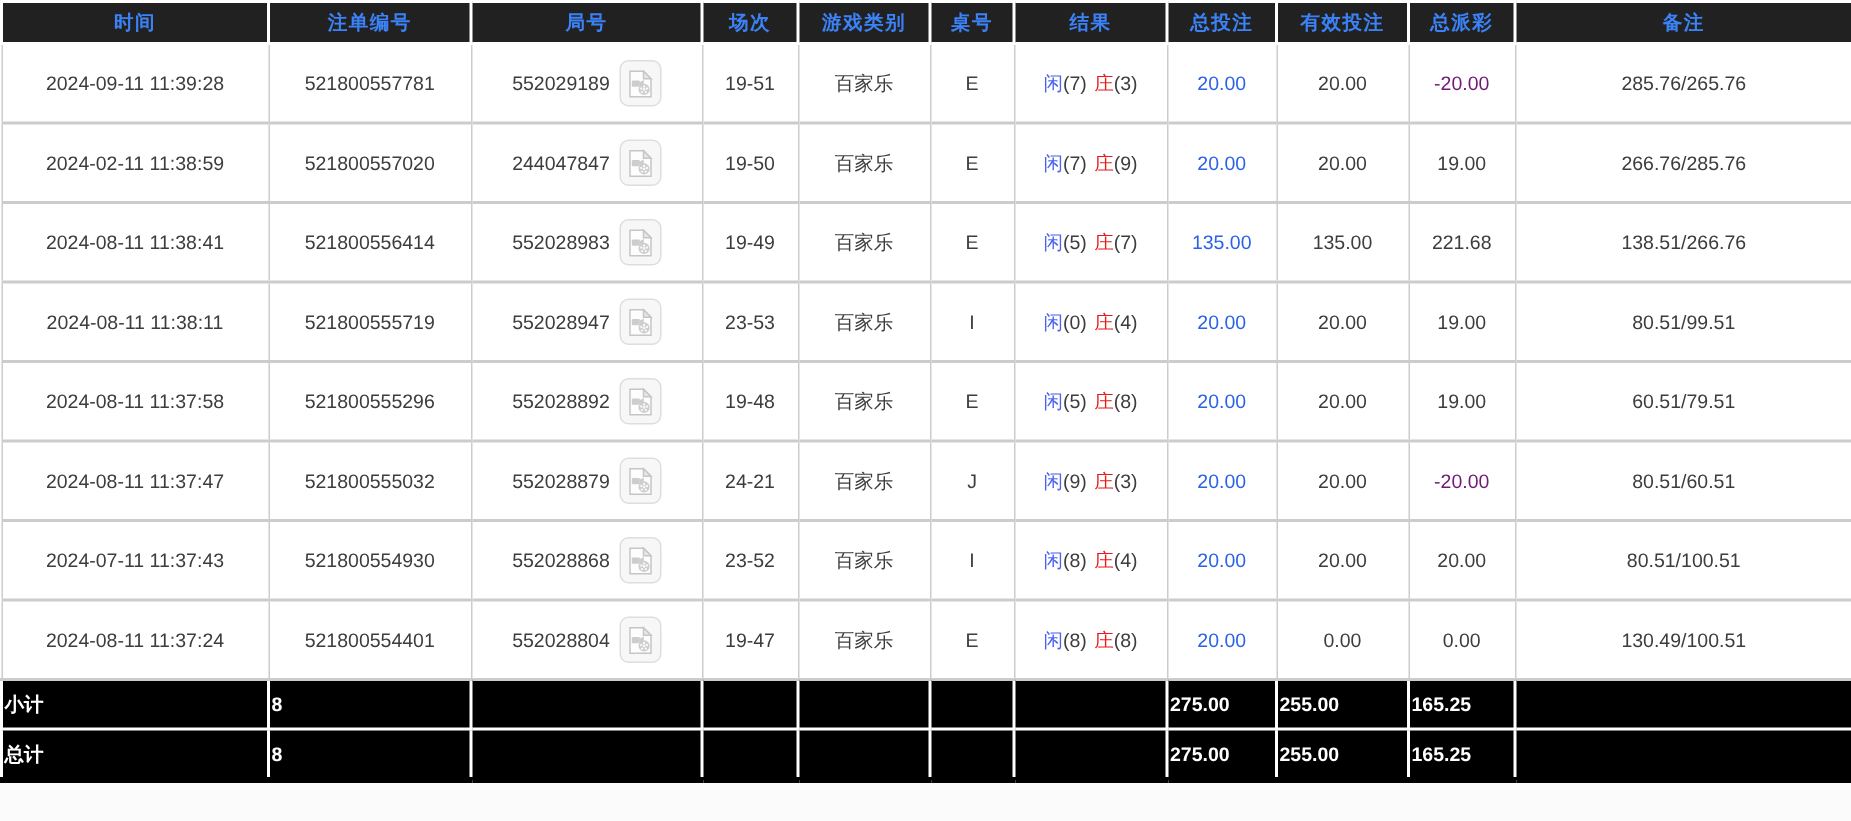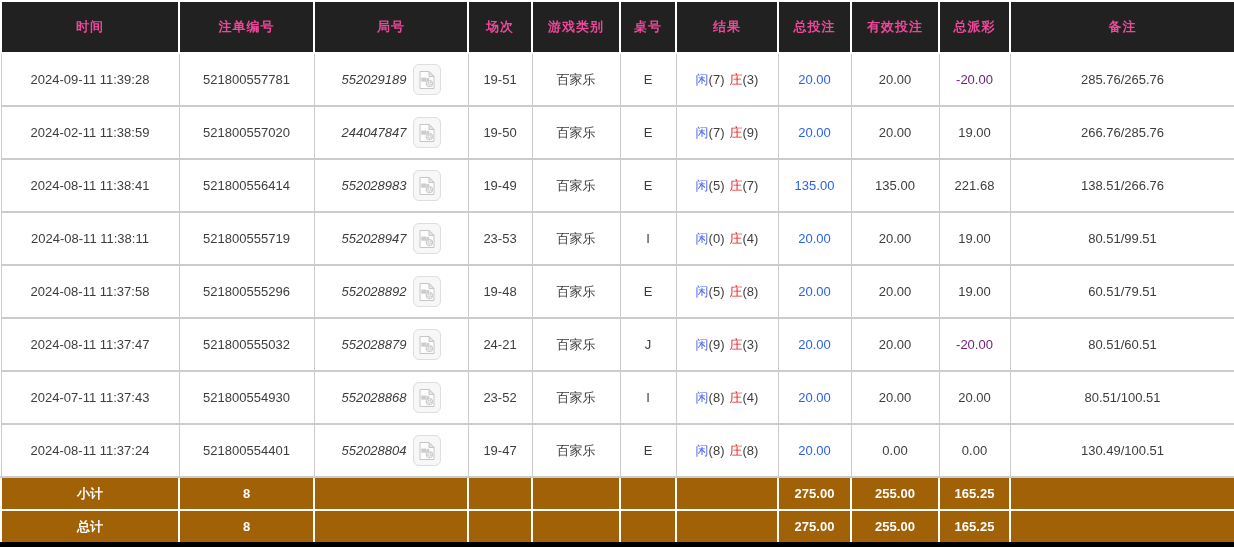--- a/index.html
+++ b/index.html
@@ -15,27 +15,27 @@
   }
   table.records {
     border-collapse: collapse;
     width: 1234px;
     table-layout: fixed;
     background: #fff;
   }
   
   thead th {
     background: #212121;
-    color: #ec4899;
+    color: #3b82f6;
     font-size: 13px;
     font-weight: bold;
     height: 26px;
     border: 2px solid #ffffff;
     text-align: center;
-    padding: 12px 2px;
+    padding: 0 2px;
     letter-spacing: 1px;
   }
   
   tbody td {
     border: 1px solid #cccccc;
     border-bottom-width: 2px;
     height: 51px;
     text-align: center;
     vertical-align: middle;
     font-size: 13px;
@@ -43,48 +43,47 @@
     padding: 0 2px;
     background: #ffffff;
   }
   tbody tr:first-child td { border-top: none; }
   .amount-blue { color: #2a62e8; }
   .neg { color: #701a75; }
   .res-player { color: #4c63ee; }
   .res-banker { color: #e61c1c; margin-left: 5px; }
   .res-score { color: #3d3d3d; }
   
-  .round-wrap { display: inline-flex; align-items: center; justify-content: center; font-style: italic; }
+  .round-wrap { display: inline-flex; align-items: center; justify-content: center; }
   .round-num { display: inline-block; }
   .video-btn {
     display: inline-flex;
     align-items: center;
     justify-content: center;
     width: 28px;
     height: 31px;
     margin-left: 6px;
     background: #f7f7f7;
     border: 1px solid #dedede;
     border-radius: 6px;
     cursor: pointer;
     padding: 0;
   }
   
   tfoot td {
-    background: #a16207;
+    background: #000000;
     color: #ffffff;
     font-size: 13px;
     font-weight: bold;
     height: 29px;
-    text-align: center;
     vertical-align: middle;
     border: 2px solid #ffffff;
     border-top-width: 2px;
   }
-  tfoot tr:last-child td { border-bottom: 8px solid #000000; }
+  tfoot tr:last-child td { border-bottom: 4px solid #000000; }
 </style>
 </head>
 <body>
 
 <table class="records">
   <colgroup>
     <col style="width:178px">
       <col style="width:135px">
       <col style="width:154px">
     <col style="width:64px">

